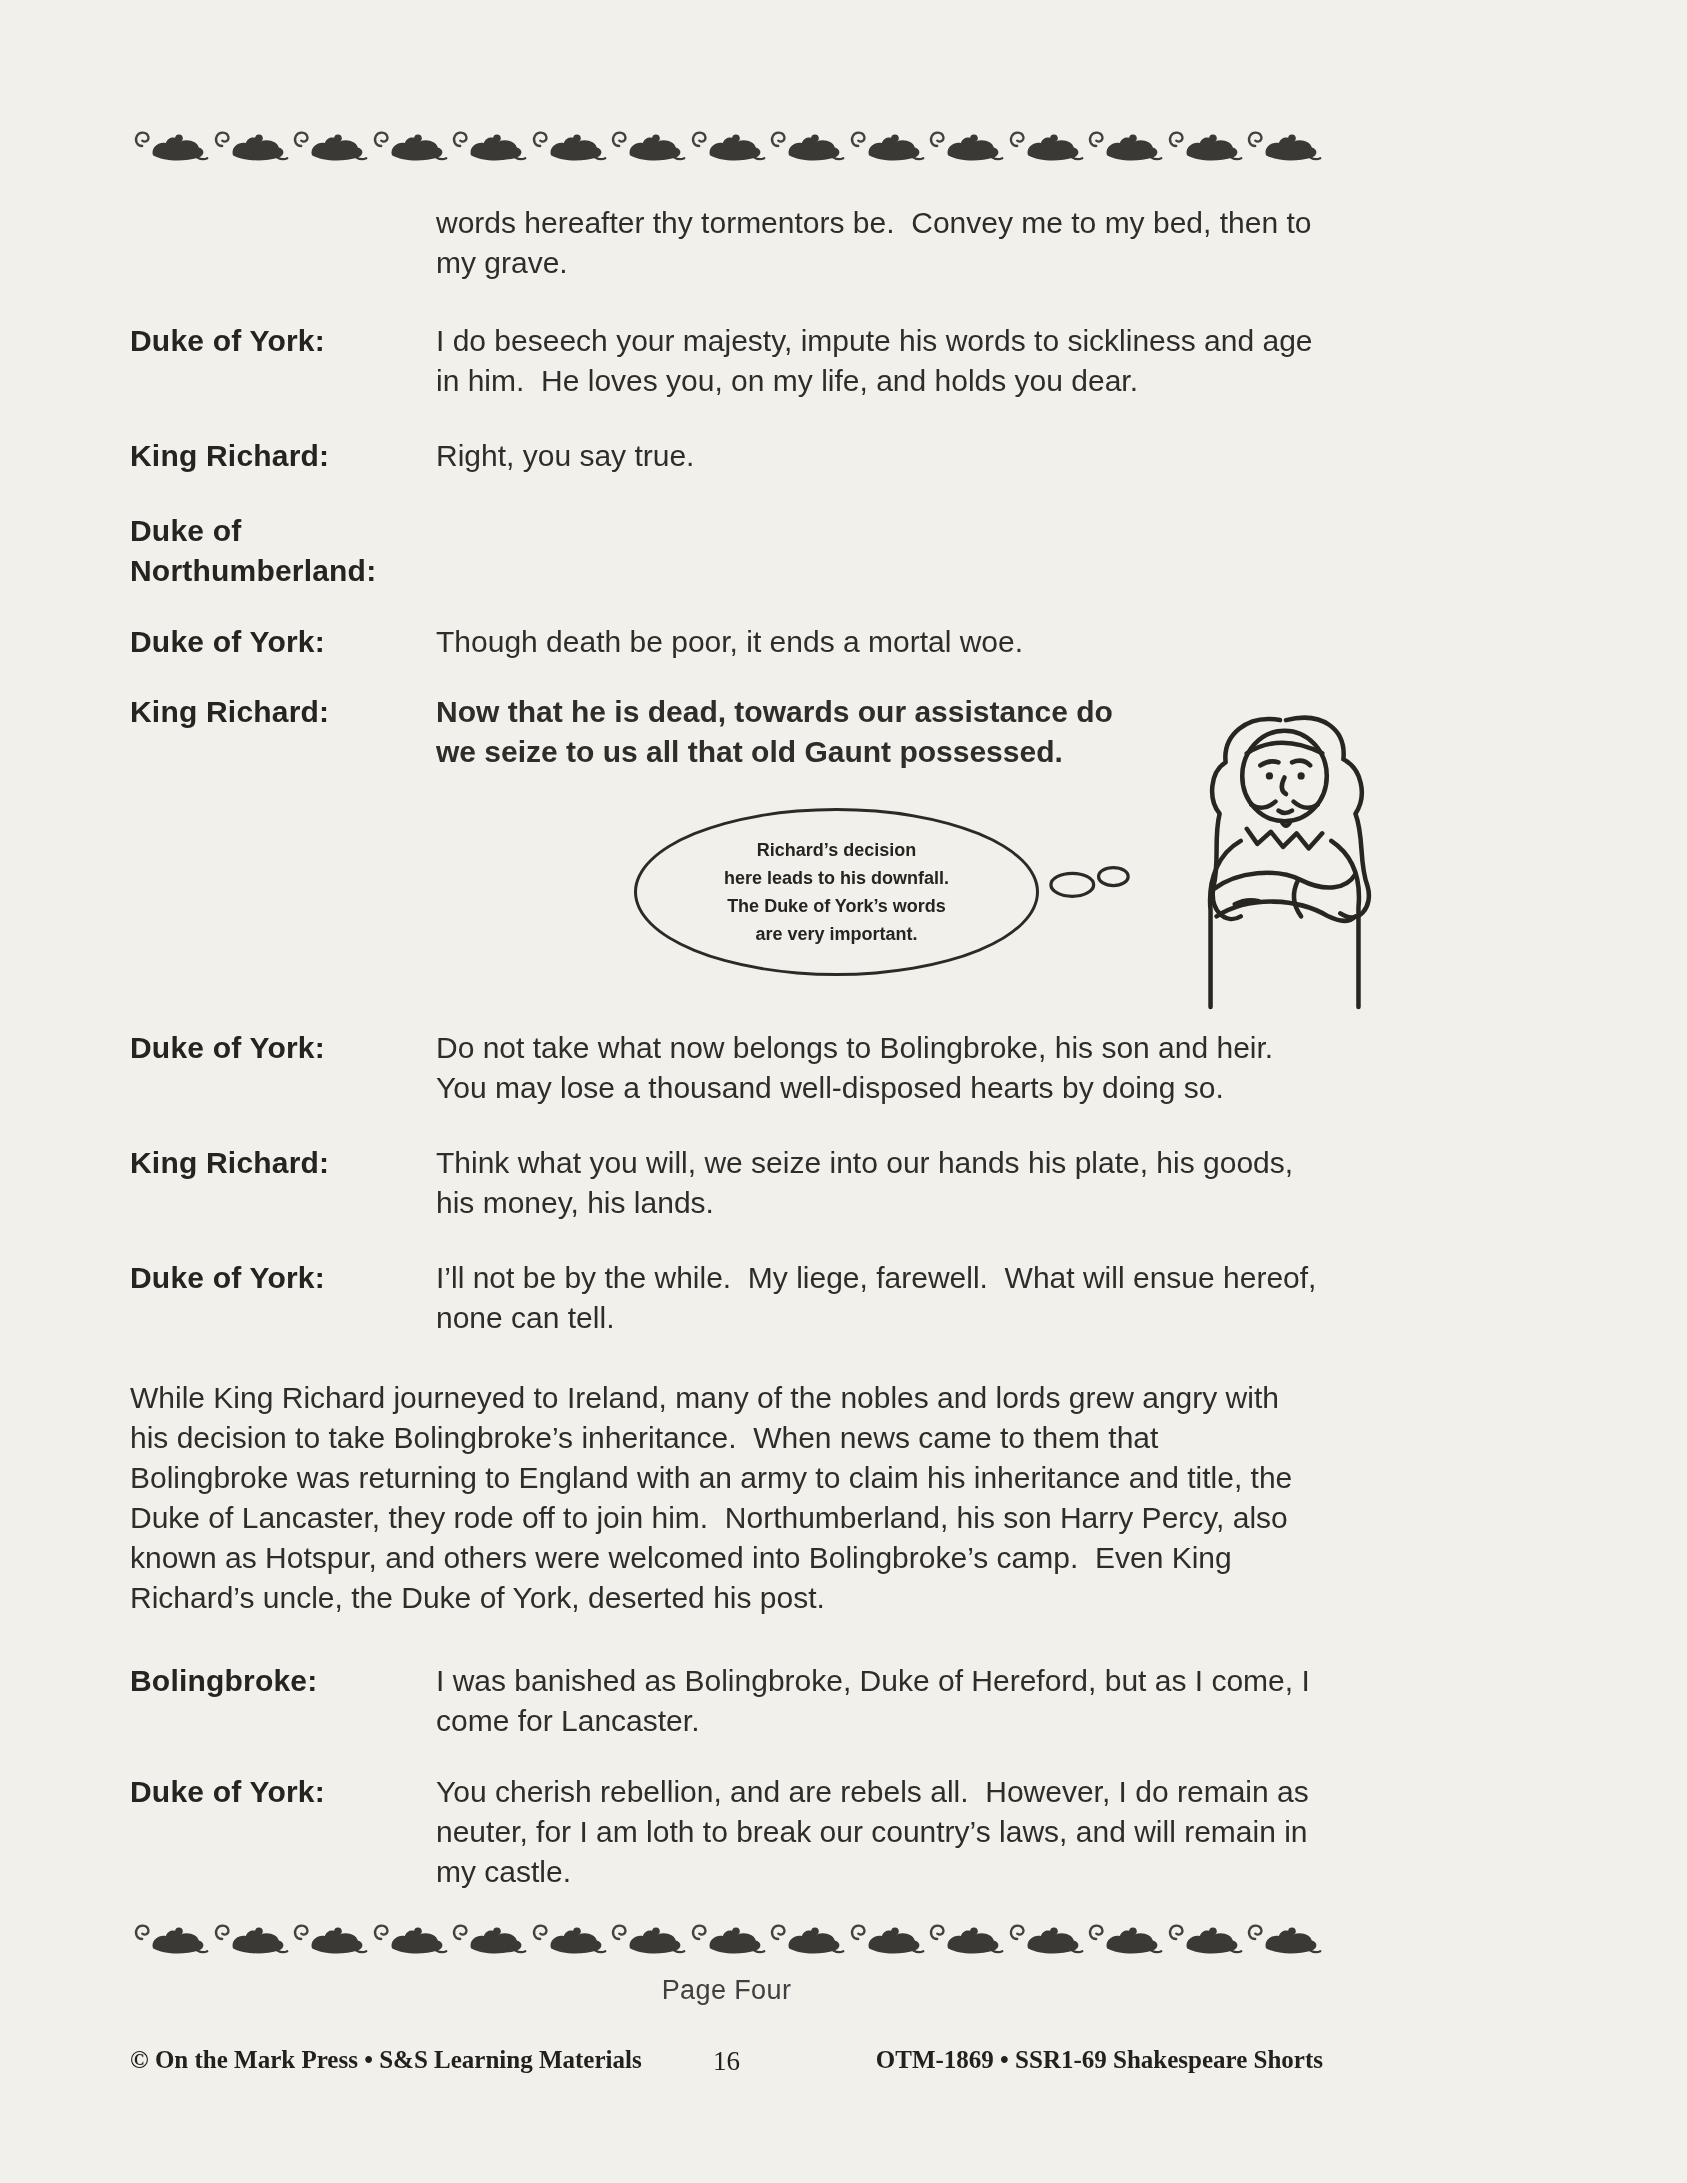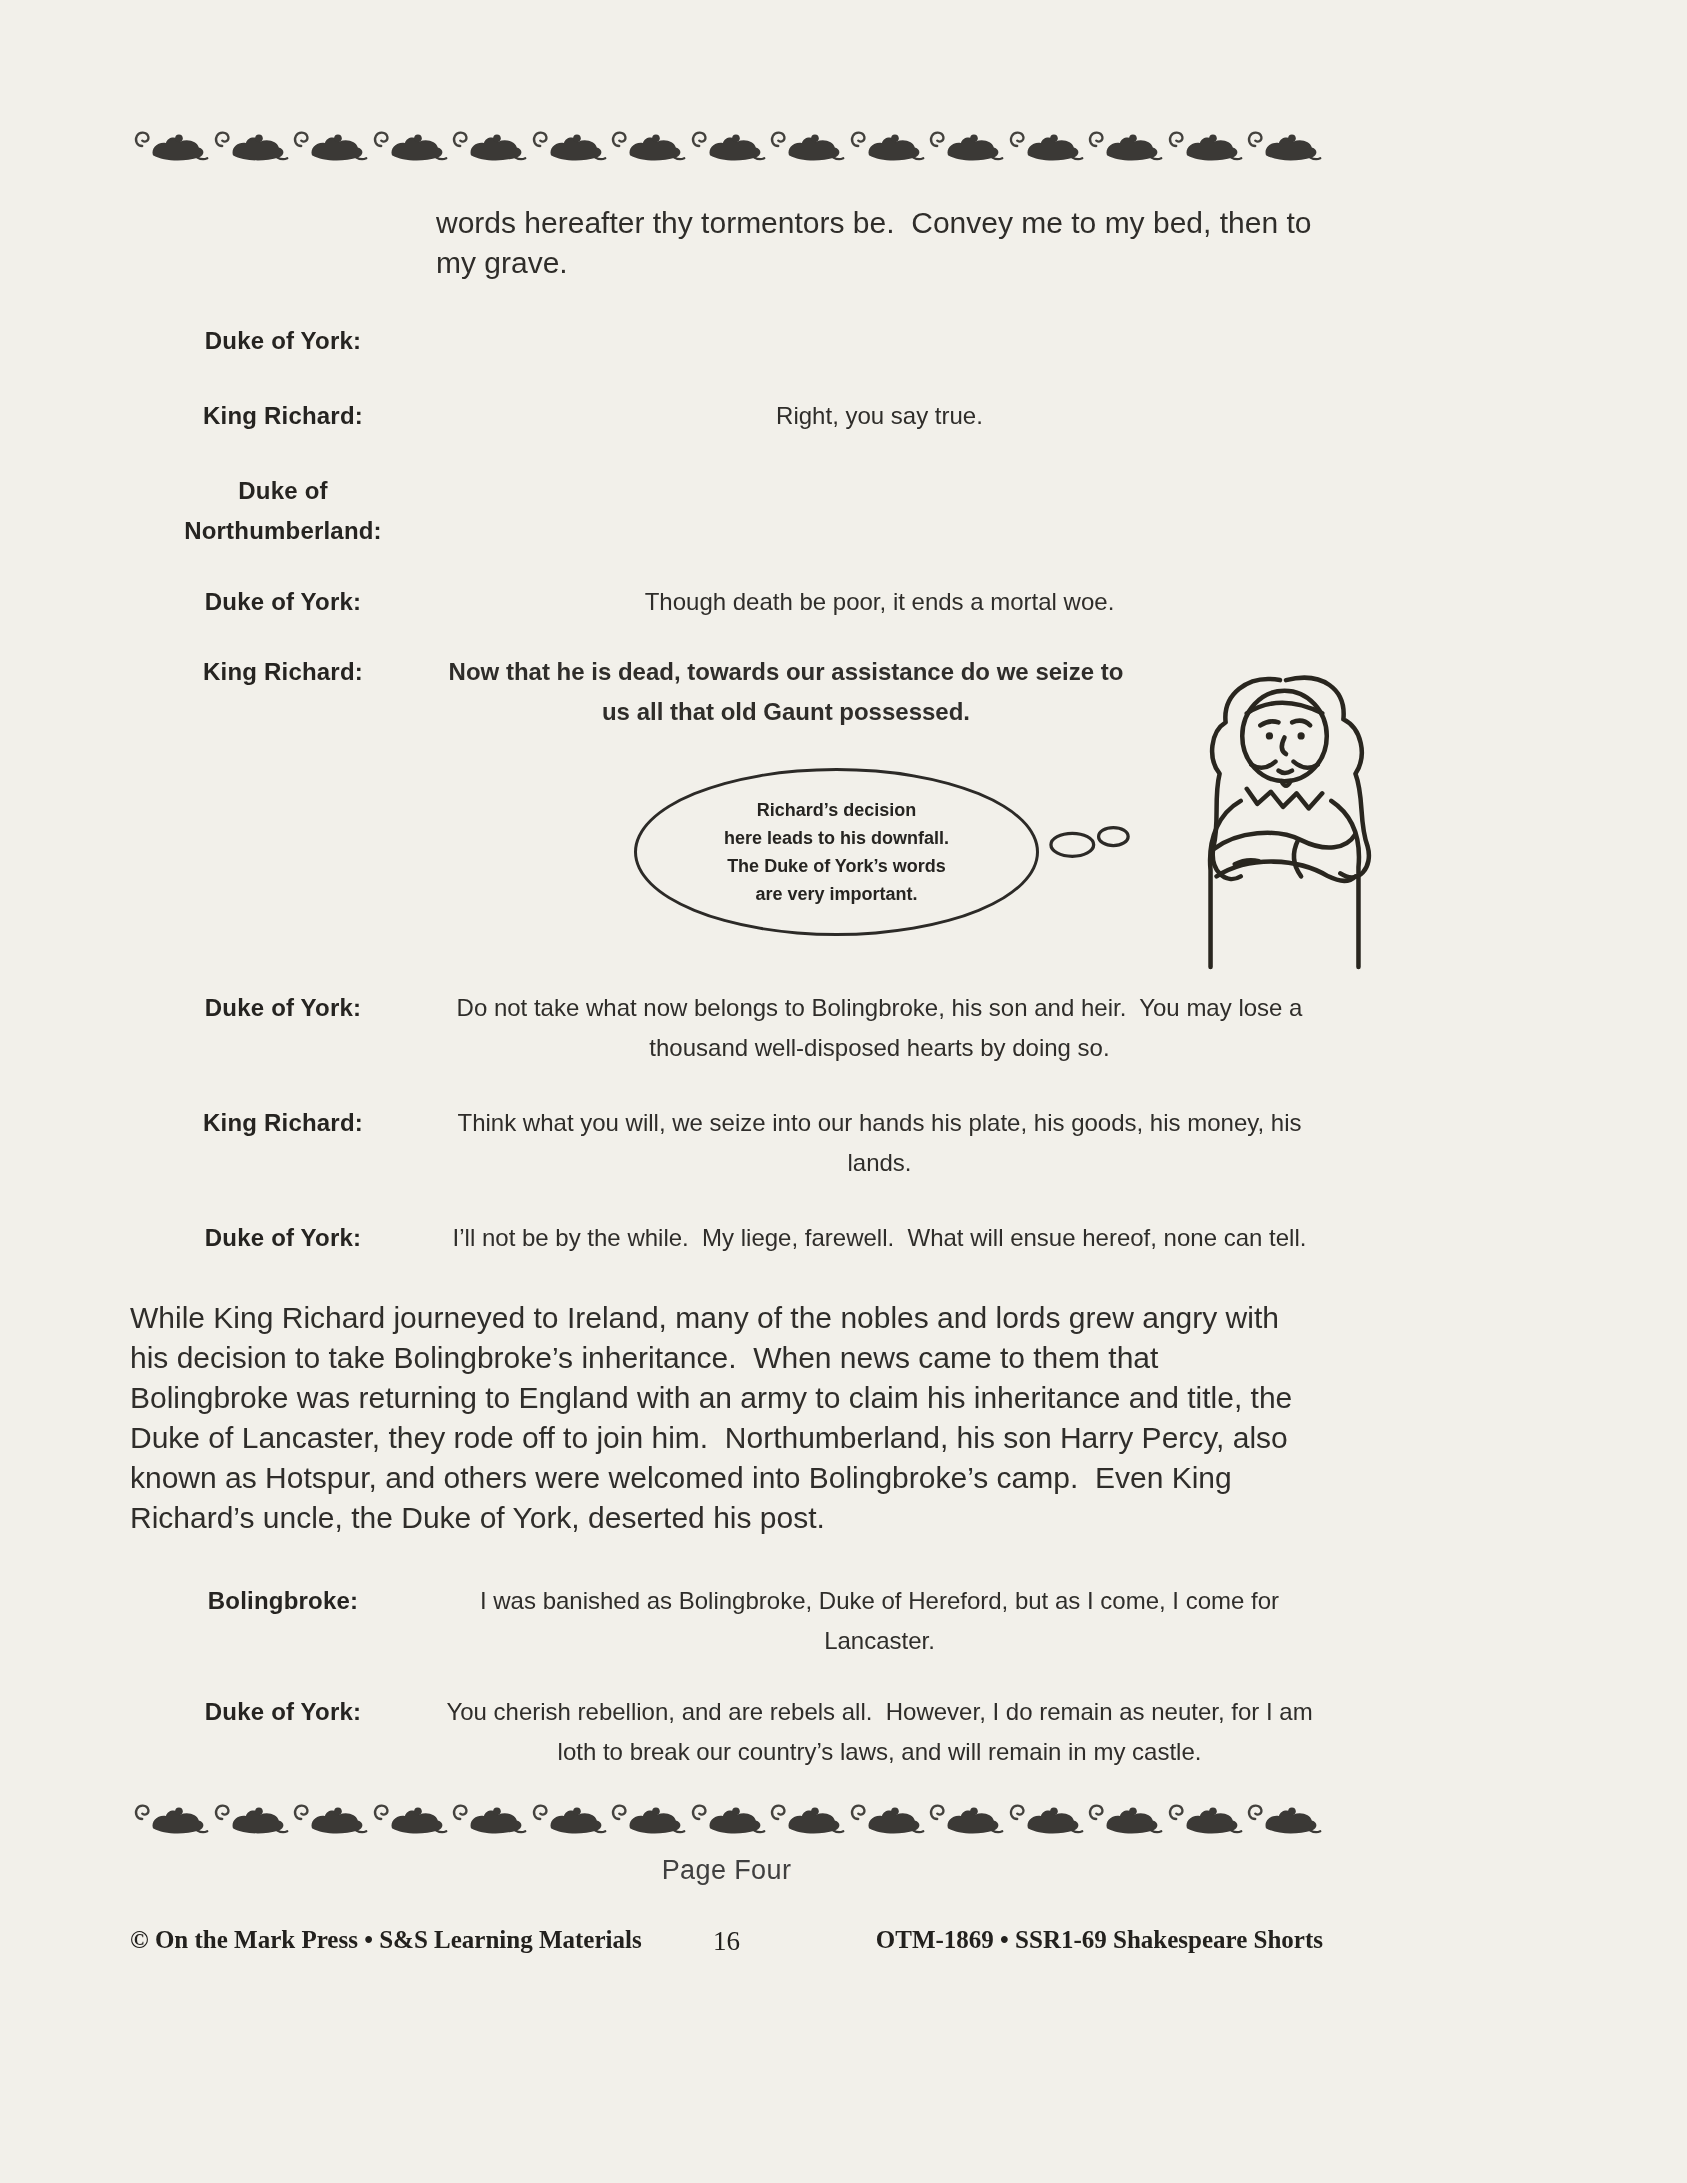--- a/index.html
+++ b/index.html
@@ -20,23 +20,22 @@
     display:flex;justify-content:space-between;align-items:center;
     height:43px;width:100%;
   }
   .continuation{
     margin:36px 0 38px 306px;
     font-size:30px;line-height:40px;
     max-width:1120px;white-space:pre-wrap;
   }
   .dialogue-row{
     display:flex;
-    font-size:24px;line-height:40px;
+    font-size:30px;line-height:40px;
     margin-bottom:35px;
-    text-align:center;
   }
   .speaker{
     flex:0 0 306px;
     font-weight:bold;
     color:#262421;
     white-space:pre-line;
     letter-spacing:0.2px;
   }
   .line-text{
     flex:1 1 auto;
@@ -198,20 +197,21 @@
         <path d="M30 34 C27 24 37 16 47 18 C49 10 61 8 66 16 C76 12 88 16 90 24 C98 26 98 34 90 37 C70 43 44 42 30 34 Z" fill="#3b3936"></path>
         <circle cx="64" cy="12" r="5" fill="#3b3936"></circle>
         <path d="M88 37 q7 4 13 1" fill="none" stroke="#3b3936" stroke-width="3" stroke-linecap="round"></path>
       </svg>
     </div>
 
   <div class="continuation">words hereafter thy tormentors be.  Convey me to my bed, then to my grave.</div>
 
   <div class="dialogue-row">
     <div class="speaker">Duke of York:</div>
+    <div class="line-text">I do beseech your majesty, impute his words to sickliness and age in him.  He loves you, on my life, and holds you dear.</div>
   </div>
 
   <div class="dialogue-row">
     <div class="speaker">King Richard:</div>
     <div class="line-text">Right, you say true.</div>
   </div>
 
   <div class="dialogue-row row2">
     <div class="speaker">Duke of
 Northumberland:</div>

